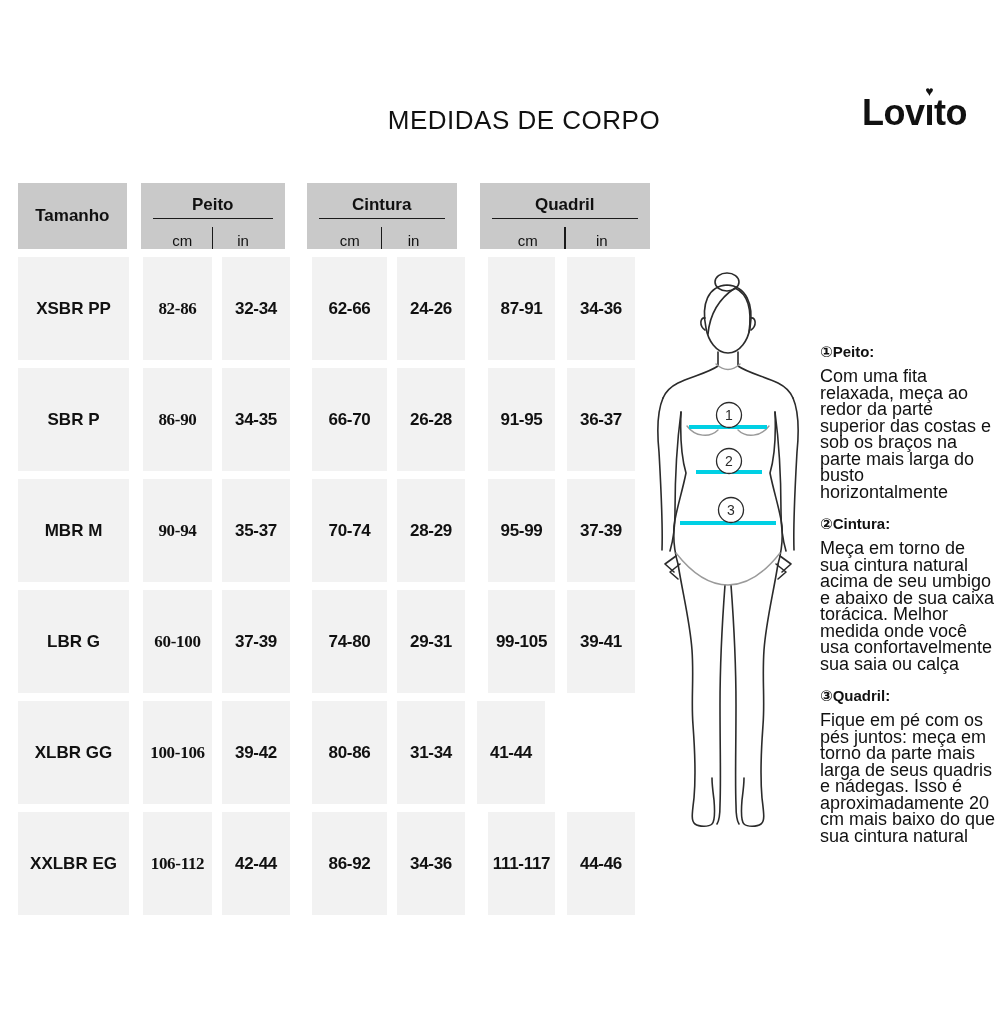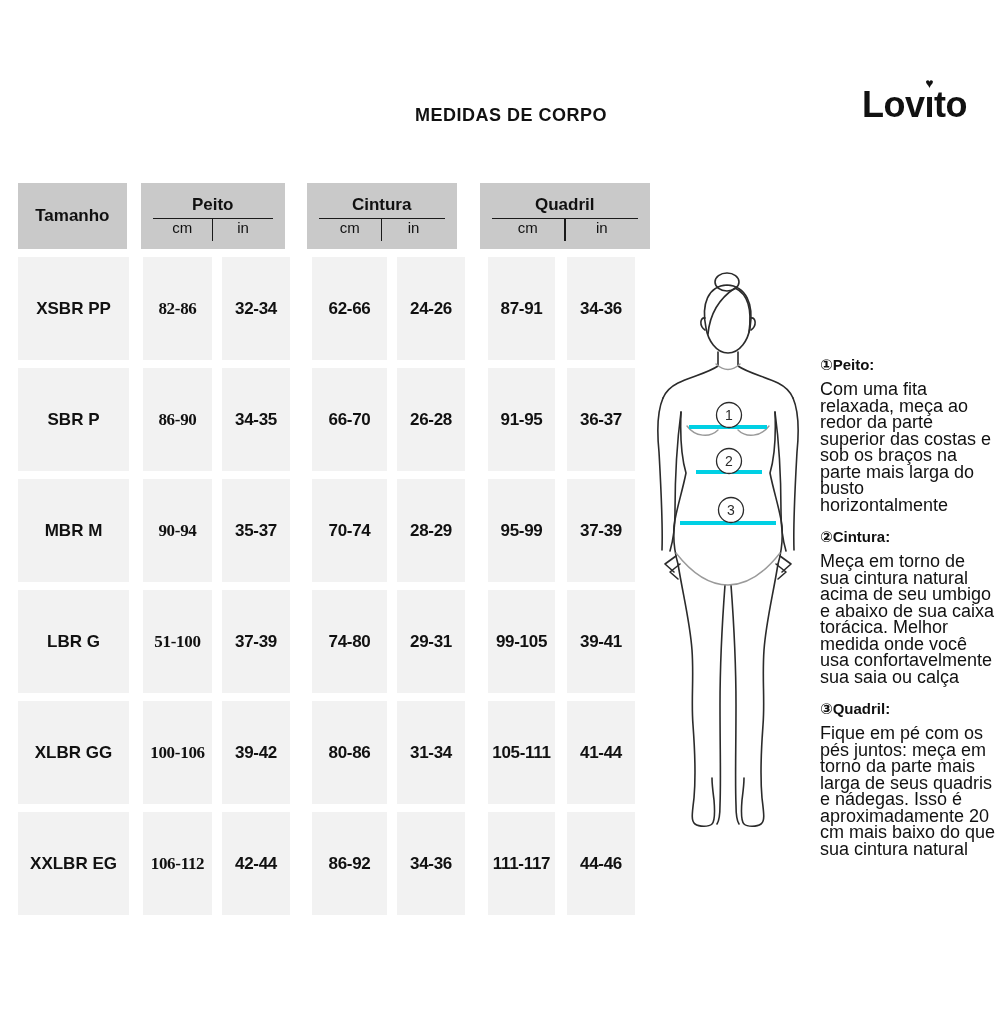--- a/index.html
+++ b/index.html
@@ -3,63 +3,63 @@
 <meta charset="utf-8">
 <style>
   html,body{margin:0;padding:0;}
   body{
     width:1000px;height:1025px;position:relative;background:#ffffff;
     font-family:"Liberation Sans","DejaVu Sans",sans-serif;color:#111;
     overflow:hidden;
   }
   
   .page-title{
-    position:absolute;left:511px;top:105px;transform:translateX(-50%);
-    font-size:18px;font-weight:700;letter-spacing:.5px;white-space:nowrap;
+    position:absolute;left:524px;top:105px;transform:translateX(-50%);
+    font-size:26px;font-weight:400;letter-spacing:.5px;white-space:nowrap;
   }
   .logo{
-    position:absolute;left:862px;top:84px;font-size:36px;font-weight:700;
+    position:absolute;left:862px;top:92px;font-size:36px;font-weight:700;
     letter-spacing:-.5px;white-space:nowrap;
   }
   .logo .i-wrap{position:relative;display:inline-block;}
   .logo .heart{
     position:absolute;top:-8px;left:50%;transform:translateX(-50%);
     font-size:14px;line-height:14px;
   }
   
   .size-table{position:absolute;left:18px;top:183px;width:632px;}
   .thead{display:flex;height:66px;margin-bottom:8px;}
   .hbox{background:#c9c9c9;display:flex;flex-direction:column;}
   .h-size{width:111px;align-items:center;justify-content:center;font-size:17px;font-weight:700;}
   .h-group{padding-top:12px;}
   .h-peito{width:147px;margin-left:14px;}
   .h-cintura{width:153px;margin-left:22px;}
   .h-quadril{width:174px;margin-left:23px;}
   .g-label{text-align:center;font-size:17px;font-weight:700;line-height:20px;}
   .g-rule{border-top:1.5px solid #1a1a1a;margin:3px 12px 0 12px;}
-  .g-units{display:flex;align-items:flex-start;margin:0 12px;height:30px;}
+  .g-units{display:flex;align-items:flex-end;margin:0 12px;height:30px;}
   .g-units .u{flex:1;text-align:center;font-size:15px;font-weight:400;}
   .g-div{width:1.5px;height:22px;background:#1a1a1a;}
   .trow{display:flex;height:103px;margin-bottom:8px;}
   .cell{
     background:#f2f2f2;display:flex;align-items:center;justify-content:center;
     font-size:17px;font-weight:700;letter-spacing:-.3px;
   }
   .c-size{width:111px;flex-direction:row;line-height:22px;letter-spacing:0;}
   .c-p-cm{width:69px;margin-left:14px;font-family:Liberation Serif, serif;}
   .c-p-in{width:68px;margin-left:10px;}
   .c-c-cm{width:75px;margin-left:22px;}
   .c-c-in{width:68px;margin-left:10px;}
   .c-q-cm{width:67px;margin-left:23px;}
   .c-q-in{width:68px;margin-left:12px;}
   
   .figure-wrap{position:absolute;left:650px;top:260px;width:156px;height:575px;}
   .figure-wrap svg{width:100%;height:100%;display:block;}
   
-  .instructions{position:absolute;left:820px;top:356px;width:176px;}
+  .instructions{position:absolute;left:820px;top:343px;width:176px;}
   .instr-block{margin-bottom:15px;}
   .instr-heading{font-size:15px;font-weight:700;margin:0 0 7px 0;}
   .instr-body{font-size:18px;line-height:16.5px;font-weight:400;margin:0;}
 </style>
 </head>
 <body>
 
 <div class="page-title">MEDIDAS DE CORPO</div>
 <div class="logo"><span>Lov</span><span class="i-wrap"><span class="heart">♥</span><span>ı</span></span><span>to</span>
 </div>
@@ -137,38 +137,37 @@
     <div class="cell c-c-in">28-29</div>
     <div class="cell c-q-cm">95-99</div>
     <div class="cell c-q-in">37-39</div>
   </div>
 
   <div class="trow">
     <div class="cell c-size">
       <div>L</div>
       <div>BR G</div>
     </div>
-    <div class="cell c-p-cm">51-100</div>
+    <div class="cell c-p-cm">60-100</div>
     <div class="cell c-p-in">37-39</div>
     <div class="cell c-c-cm">74-80</div>
     <div class="cell c-c-in">29-31</div>
     <div class="cell c-q-cm">99-105</div>
     <div class="cell c-q-in">39-41</div>
   </div>
 
   <div class="trow">
     <div class="cell c-size">
       <div>XL</div>
       <div>BR GG</div>
     </div>
     <div class="cell c-p-cm">100-106</div>
     <div class="cell c-p-in">39-42</div>
     <div class="cell c-c-cm">80-86</div>
     <div class="cell c-c-in">31-34</div>
-    <div class="cell c-q-cm">105-111</div>
     <div class="cell c-q-in">41-44</div>
   </div>
 
   <div class="trow">
     <div class="cell c-size">
       <div>XXL</div>
       <div>BR EG</div>
     </div>
     <div class="cell c-p-cm">106-112</div>
     <div class="cell c-p-in">42-44</div>

